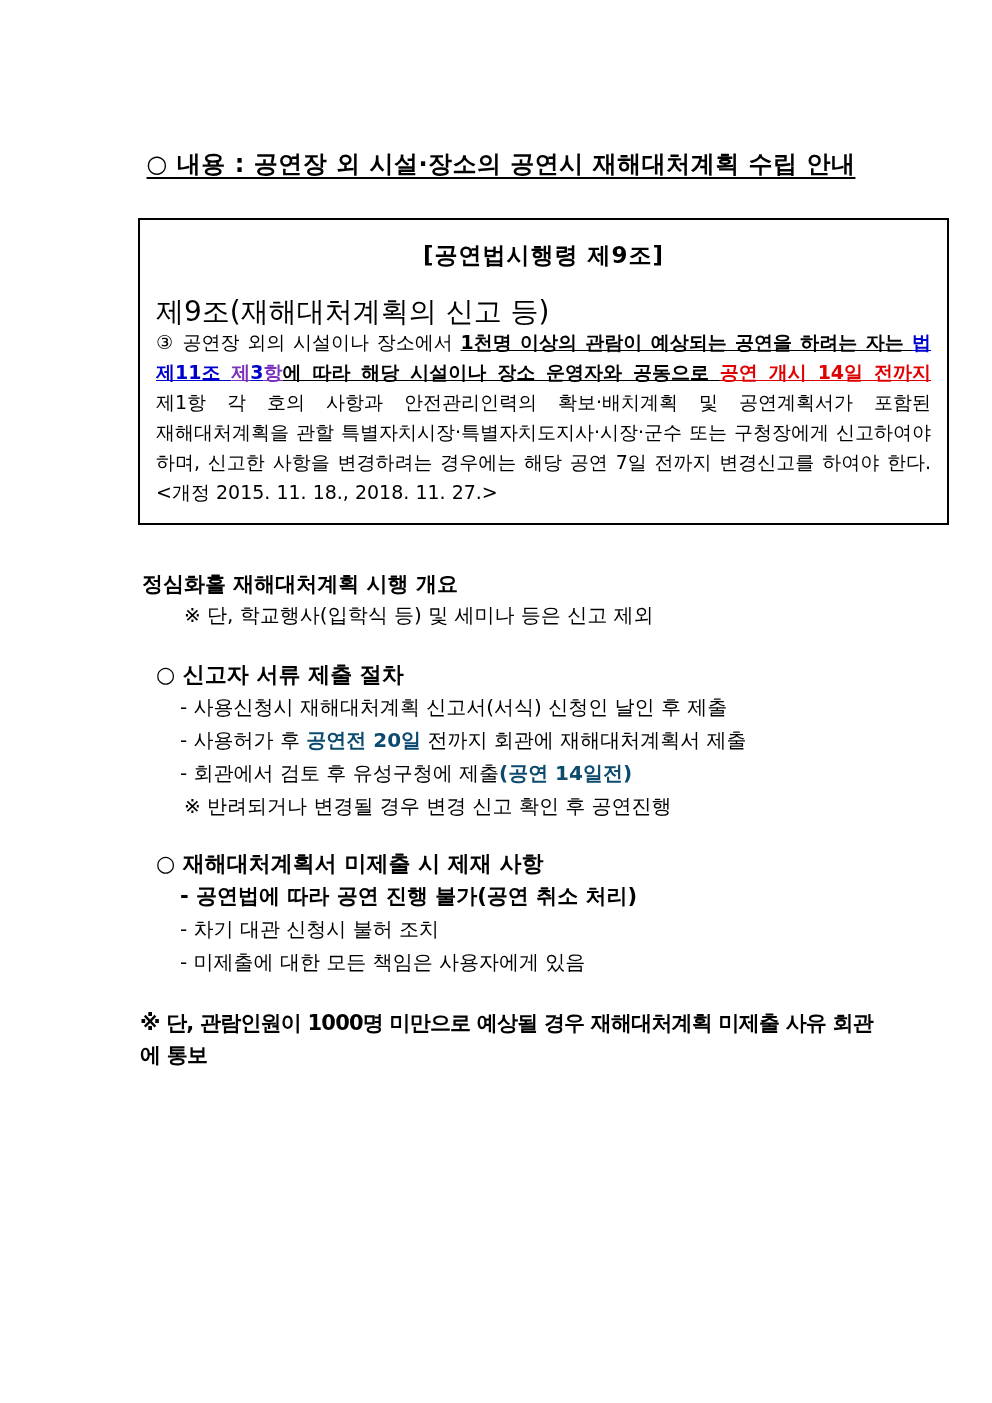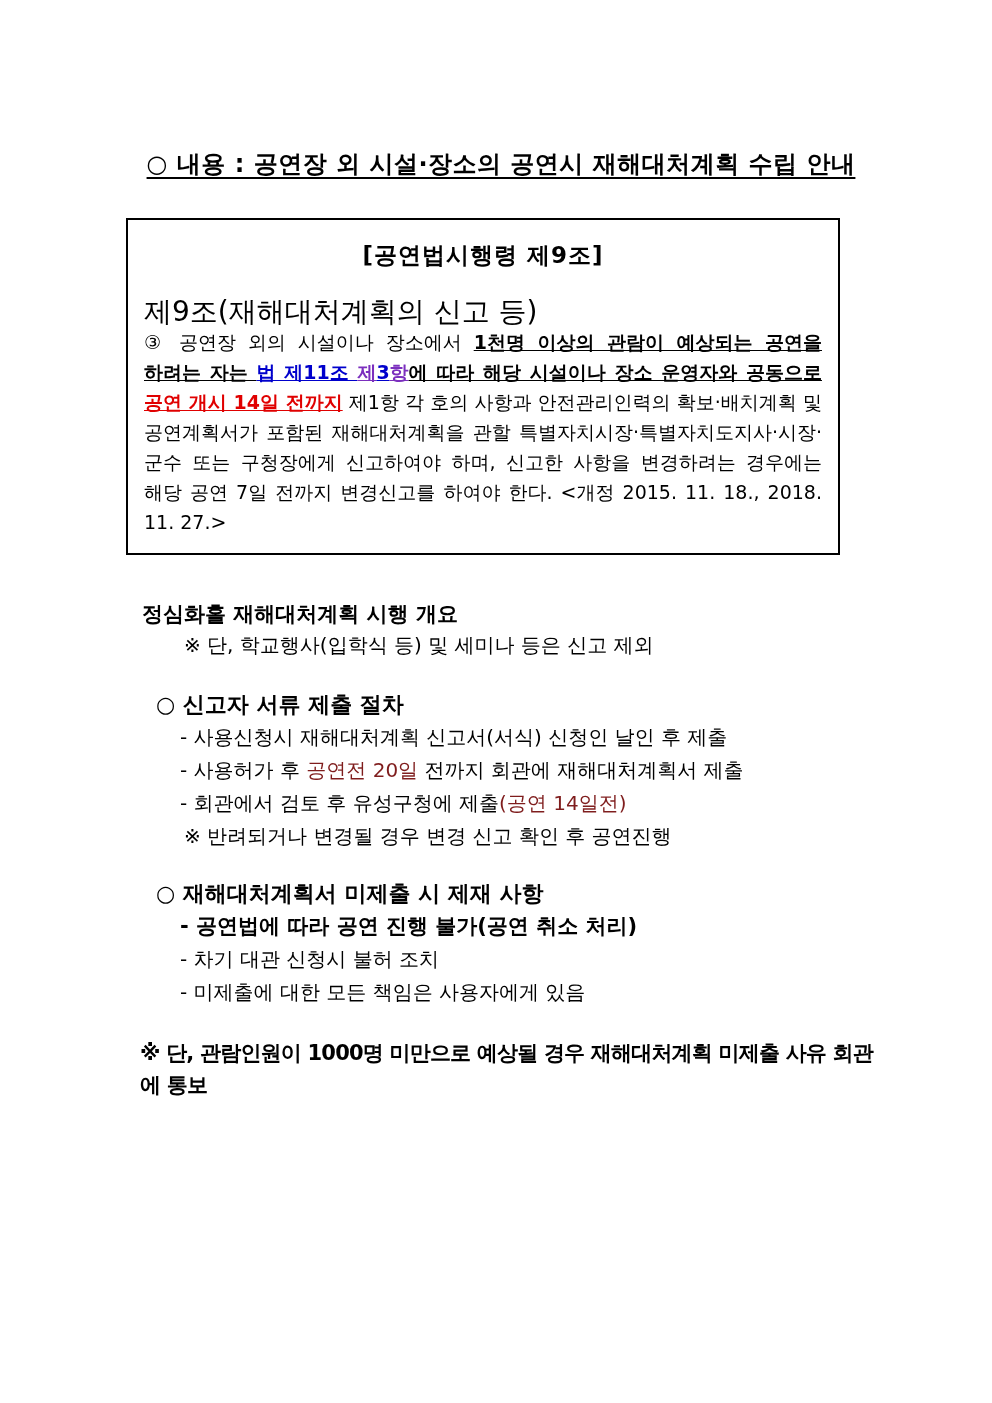--- a/index.html
+++ b/index.html
@@ -36,22 +36,22 @@
     margin-top: 46px;
     font-size: 21px;
     line-height: 35px;
     text-align: justify;
     word-break: keep-all;
   }
 
   
   .law-box {
     margin-top: 38px;
-    margin-left: 4px;
-    width: 714px;
+    margin-left: 16px;
+    width: 811px;
     border: 2px solid #000000;
     box-sizing: border-box;
     padding: 20px 16px 16px 16px;
   }
   .law-box-title {
     text-align: center;
     font-size: 23px;
     font-weight: bold;
     letter-spacing: 1px;
     margin-bottom: 26px;
@@ -93,21 +93,21 @@
     margin-left: 62px;
     font-size: 20px;
     line-height: 33px;
   }
   .dash-item {
     margin-left: 58px;
     font-size: 20px;
     line-height: 33px;
   }
   .dash-item.bold { font-weight: bold; font-size: 21px; }
-  .redlist { color: #7f1d1d; font-weight: normal; }
+  .redlist { color: #0c4a6e; font-weight: bold; }
 
   
   .footer-note {
     margin-top: 28px;
     margin-left: 18px;
     font-size: 21px;
     font-weight: bold;
     letter-spacing: -0.8px;
     line-height: 32px;
   }

